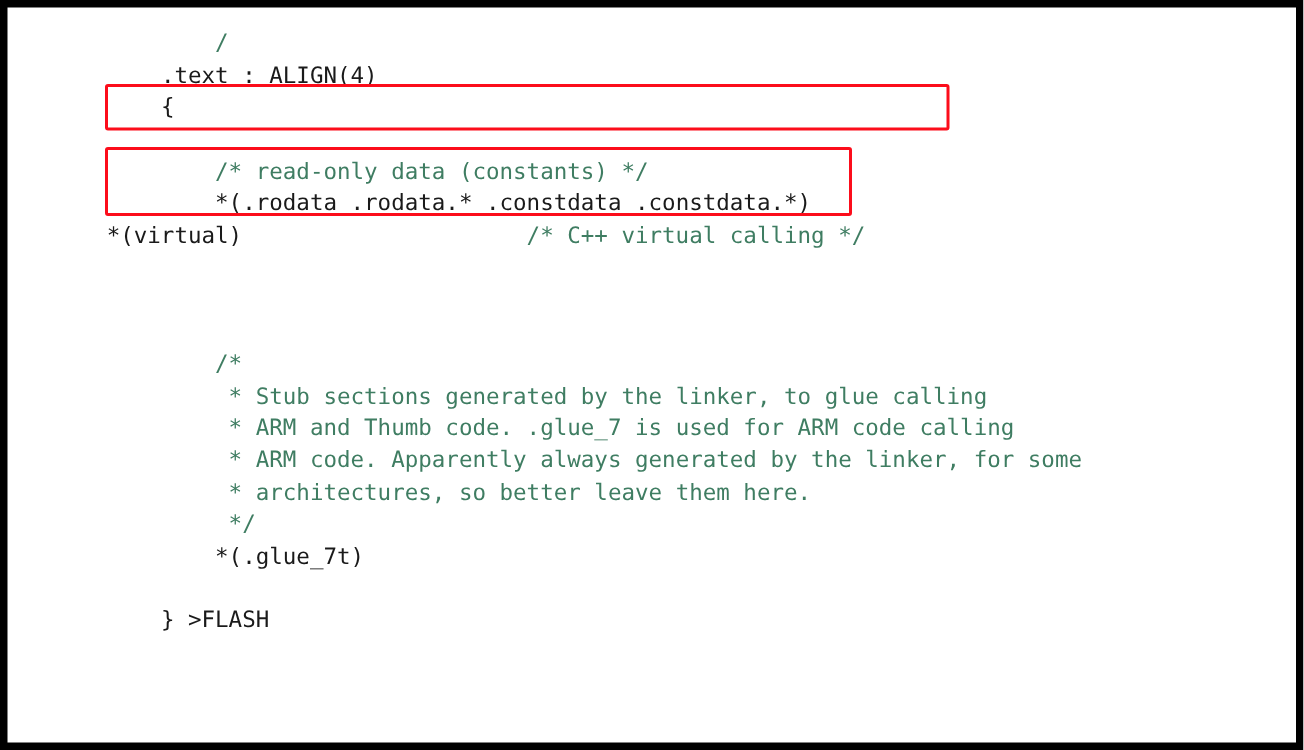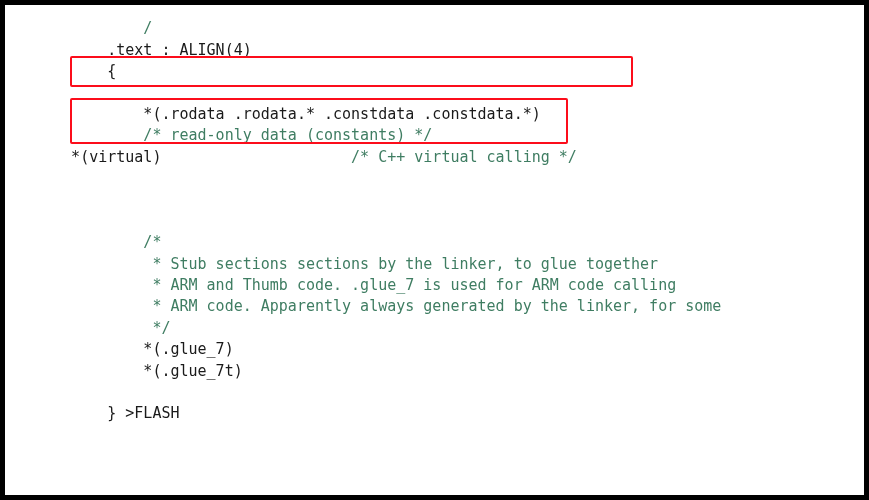--- a/index.html
+++ b/index.html
@@ -86,61 +86,61 @@
       </div>
 
       <div class="line">
         <span>{</span>
       </div>
 
 
       <div class="line blank"></div>
 
       <div class="line">
-        <span>    *(.rodata .rodata.* .constdata .constdata.*)</span>
+        <span class="cmt">    /* read-only data (constants) */</span>
       </div>
 
       <div class="line">
-        <span class="cmt">    /* read-only data (constants) */</span>
+        <span>    *(.rodata .rodata.* .constdata .constdata.*)</span>
       </div>
 
       <div class="line blank"></div>
 
       <div class="line"><span>    *(virtual)                     </span><span class="cmt">/* C++ virtual calling */</span></div>
 
       <div class="line blank"></div>
 
 
       <div class="line blank"></div>
 
       <div class="line">
         <span class="cmt">    /*</span>
       </div>
 
       <div class="line">
-        <span class="cmt">     * Stub sections sections by the linker, to glue together</span>
+        <span class="cmt">     * Stub sections generated by the linker, to glue calling</span>
       </div>
 
       <div class="line">
         <span class="cmt">     * ARM and Thumb code. .glue_7 is used for ARM code calling</span>
       </div>
 
 
       <div class="line">
         <span class="cmt">     * ARM code. Apparently always generated by the linker, for some</span>
       </div>
 
+      <div class="line">
+        <span class="cmt">     * architectures, so better leave them here.</span>
+      </div>
 
       <div class="line">
         <span class="cmt">     */</span>
       </div>
 
-      <div class="line">
-        <span>    *(.glue_7)</span>
-      </div>
 
       <div class="line">
         <span>    *(.glue_7t)</span>
       </div>
 
       <div class="line blank"></div>
 
       <div class="line">
         <span>} &gt;FLASH</span>
       </div>

